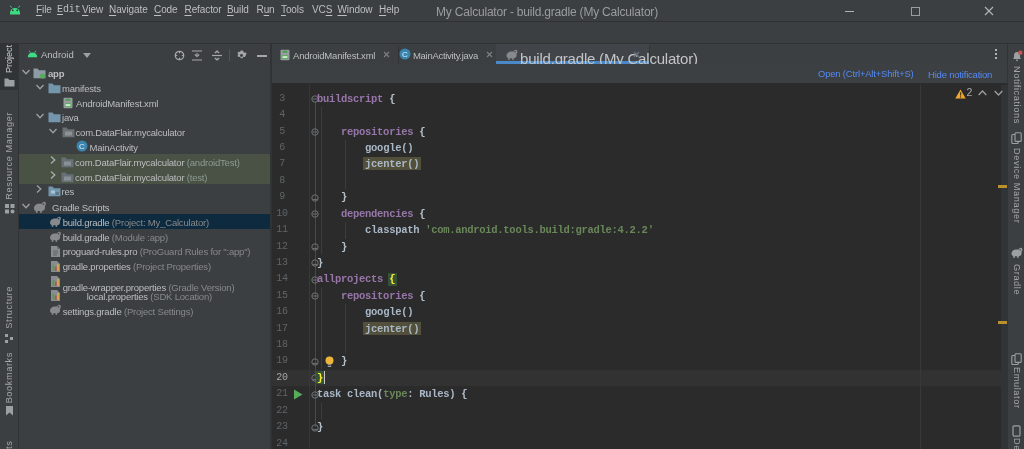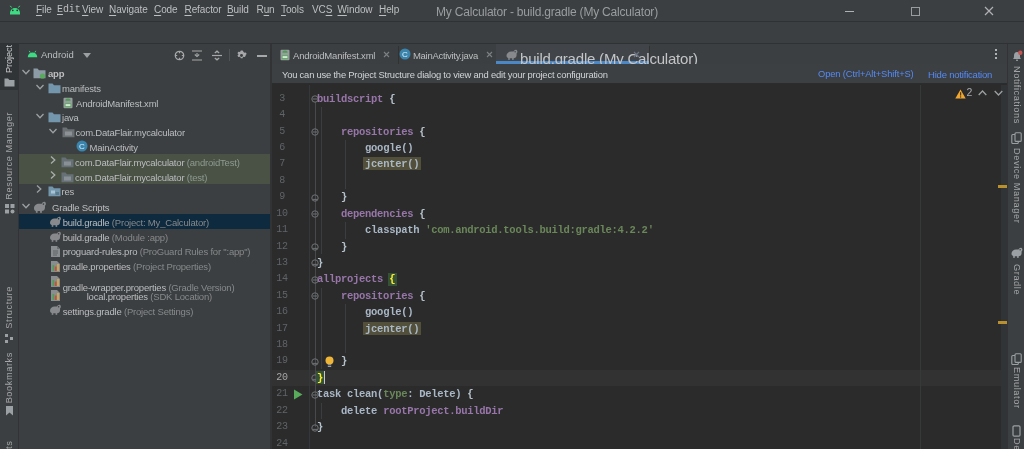--- a/index.html
+++ b/index.html
@@ -421,21 +421,20 @@
     </svg>
   <span class="abs" style="left:248px;top:5.5px;font-size:15px;letter-spacing:-0.2px;color:#c3c5c7;">build.gradle (My Calculator)</span>
   <svg class="abs" style="left:361px;top:7px" width="7" height="7" viewBox="0 0 7 7">
       <path d="M1 1 L6 6 M6 1 L1 6" stroke="#6d7684" stroke-width="1.1"></path>
     </svg>
   <div class="abs" style="left:723px;top:5px;width:2px;height:2px;background:#b0b2b4;"></div>
   <div class="abs" style="left:723px;top:9px;width:2px;height:2px;background:#b0b2b4;"></div>
   <div class="abs" style="left:723px;top:13px;width:2px;height:2px;background:#b0b2b4;"></div>
 
   <div class="abs" style="left:0;top:20px;width:735px;height:20px;background:#3d4043;border-bottom:1px solid #2a2c2e;box-sizing:border-box;"></div>
-  <span class="abs" style="left:10px;top:25px;font-size:9.4px;letter-spacing:-0.2px;color:#d2d4d6;">You can use the Project Structure dialog to view and edit your project configuration</span>
   <span class="abs" style="left:546px;top:25px;font-size:9.3px;letter-spacing:-0.1px;color:#548af7;">Open (Ctrl+Alt+Shift+S)</span>
   <span class="abs" style="left:656px;top:25px;font-size:9.5px;letter-spacing:-0.2px;color:#548af7;">Hide notification</span>
 
   <div class="abs codearea" id="code" style="left:0;top:41.3px;width:735px;height:364px;overflow:hidden;">
 
     <div class="abs" style="left:0;top:284.4px;width:735px;height:16.4px;background:#323232;"></div>
 
     <div class="abs" style="left:36.5px;top:0;width:1px;height:365px;background:#35373a;"></div>
     <div class="abs" style="left:43px;top:17px;width:1px;height:325px;background:#47494c;"></div>
 
@@ -550,22 +549,21 @@
     <div class="abs cl" style="top:120.4px">    <span class="kw">dependencies</span> <span class="br">{</span></div>
     <div class="abs cl" style="top:136.9px">        <span class="df">classpath </span><span class="st">'com.android.tools.build:gradle:4.2.2'</span></div>
     <div class="abs cl" style="top:153.3px">    <span class="br">}</span></div>
     <div class="abs cl" style="top:169.7px"><span class="br">}</span></div>
     <div class="abs cl" style="top:186.1px"><span class="kw">allprojects</span> <span class="br" style="color:#ffef28;">{</span></div>
     <div class="abs cl" style="top:202.5px">    <span class="kw">repositories</span> <span class="br">{</span></div>
     <div class="abs cl" style="top:219.0px">        <span class="df">google()</span></div>
     <div class="abs cl" style="top:235.4px">        <span class="df">jcenter()</span></div>
     <div class="abs cl" style="top:268.2px">    <span class="br">}</span></div>
     <div class="abs cl" style="top:284.6px"><span class="br" style="color:#ffef28;">}</span></div>
-    <div class="abs cl" style="top:301.1px"><span class="df">task clean(</span><span class="st">type</span><span class="df">: Delete) </span><span class="br">{</span></div>
-    <div class="abs cl" style="top:317.5px">    <span class="df">delete </span><span class="kw">rootProject.buildDir</span></div>
+    <div class="abs cl" style="top:301.1px"><span class="df">task clean(</span><span class="st">type</span><span class="df">: Rules) </span><span class="br">{</span></div>
     <div class="abs cl" style="top:333.9px"><span class="br">}</span></div>
 
     <svg class="abs" style="left:52px;top:270.5px" width="11" height="12" viewBox="0 0 11 12">
       <circle cx="5.5" cy="4.5" r="4" fill="#efb539"></circle>
       <rect x="3.8" y="8.2" width="3.4" height="1.1" fill="#9b9da0"></rect>
       <rect x="3.8" y="9.9" width="3.4" height="1.1" fill="#9b9da0"></rect>
     </svg>
     <div class="abs" style="left:51.5px;top:285.8px;width:1.5px;height:13px;background:#c8c8c8;"></div>
     <svg class="abs" style="left:21px;top:303.8px" width="10" height="11" viewBox="0 0 10 11">
         <path d="M1 0.5 L9.5 5.5 L1 10.5 z" fill="#57ab5a"></path>

